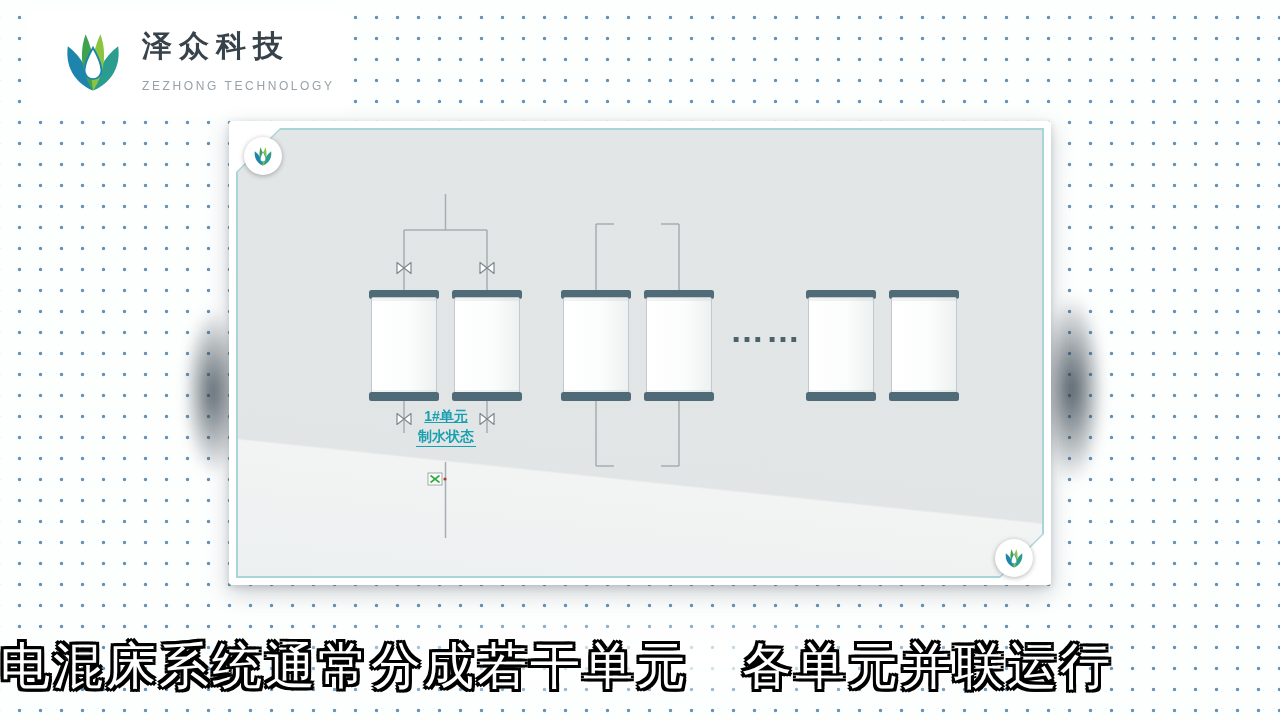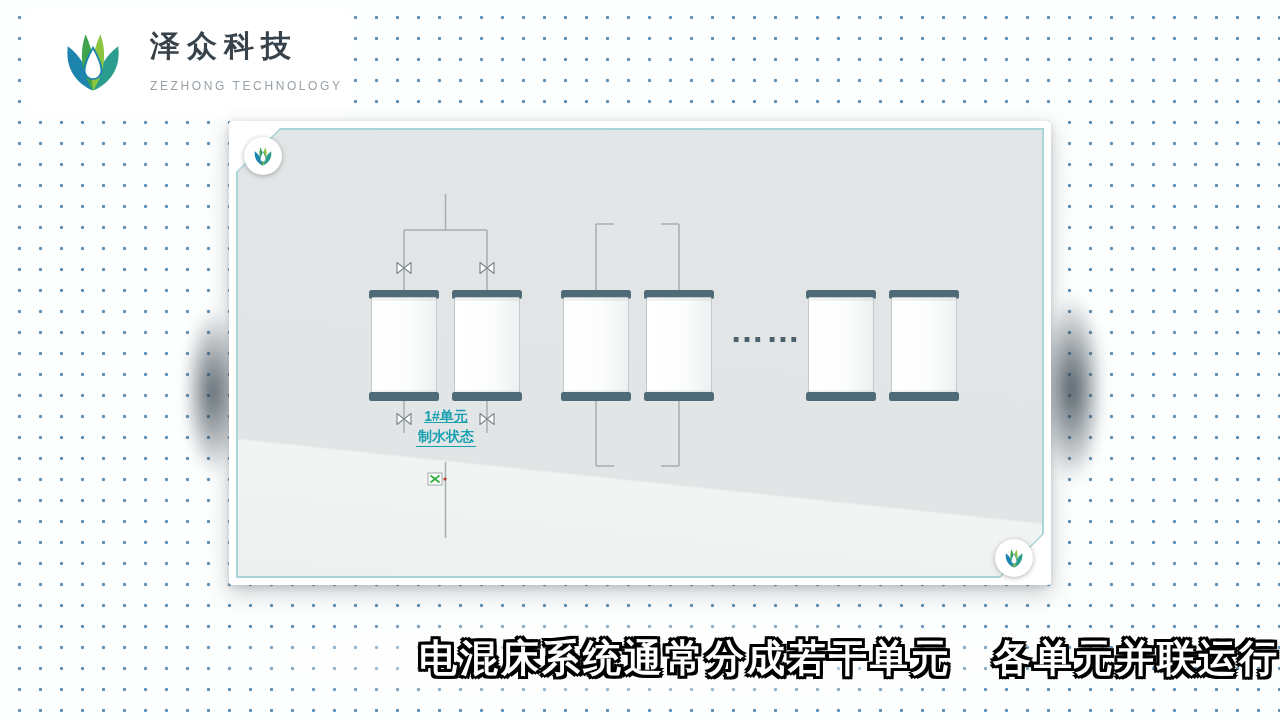--- a/index.html
+++ b/index.html
@@ -4,21 +4,21 @@
 <style>
   html,body{margin:0;padding:0;}
   body{width:1280px;height:720px;overflow:hidden;font-family:"Liberation Sans","DejaVu Sans",sans-serif;}
   .page{position:relative;width:1280px;height:720px;overflow:hidden;
     background-color:#fdfefe;
     background-image:radial-gradient(circle, rgba(62,120,166,.8) 1.3px, rgba(62,120,166,0) 2.1px);
     background-size:21px 21px;background-position:9px 7px;}
 
   
   .brand-bg{position:absolute;left:26px;top:10px;width:326px;height:106px;background:#fff;border-radius:14px;}
-  .brand{position:absolute;left:56px;top:24px;display:flex;align-items:center;gap:20px;}
+  .brand{position:absolute;left:56px;top:24px;display:flex;align-items:center;gap:12px;}
   .brand .emblem{width:74px;height:74px;}
   .brand-name{font-size:30px;font-weight:bold;color:#37424a;letter-spacing:7px;line-height:34px;}
   .brand-en{font-size:12px;color:#98a1a8;letter-spacing:2.6px;margin-top:16px;}
 
   
   .page-shadow{position:absolute;filter:blur(6px);}
   .page-shadow.left{left:184px;top:308px;width:58px;height:168px;
     background:radial-gradient(closest-side, rgba(50,64,74,.8), rgba(50,64,74,0));}
   .page-shadow.right{left:1040px;top:294px;width:64px;height:190px;
     background:radial-gradient(closest-side, rgba(50,64,74,.85), rgba(50,64,74,0));}
@@ -49,22 +49,22 @@
     box-shadow:inset 0 3px 0 rgba(80,100,110,.08), inset 0 -3px 0 rgba(80,100,110,.08);}
   .unit-label{position:absolute;left:162px;top:276px;width:92px;text-align:center;
     color:#18a0b0;font-size:14px;font-weight:bold;line-height:20px;text-decoration:underline;}
   .unit-label .ul2{display:inline-block;border-bottom:1.5px solid #18a0b0;padding:0 2px 0 2px;}
   .ellipsis{position:absolute;left:476px;top:182px;width:104px;text-align:center;
     font-size:34px;line-height:36px;font-weight:bold;color:#4d616c;letter-spacing:2px;}
 
   
   .subtitle-glow{position:absolute;left:170px;top:612px;width:940px;height:96px;
     background:radial-gradient(ellipse closest-side, rgba(255,255,255,.95), rgba(255,255,255,0));}
-  .subtitle{position:absolute;left:0;right:0;top:633px;text-align:right;
-    font-size:38px;font-weight:700;color:#ffffff;letter-spacing:3px;
+  .subtitle{position:absolute;left:0;right:0;top:633px;text-align:left;
+    font-size:50px;font-weight:400;color:#ffffff;letter-spacing:3px;
     text-shadow:-3px -3px 0 #000, 3px -3px 0 #000, -3px 3px 0 #000, 3px 3px 0 #000,
                  0 -3px 0 #000, 0 3px 0 #000, -3px 0 0 #000, 3px 0 0 #000;}
 </style>
 </head>
 <body>
 
 <svg width="0" height="0" style="position:absolute" aria-hidden="true">
   <defs>
     <g id="emblem">
       <path d="M50 90 C26 80 12 58 16 30 C34 44 46 64 50 90 Z" fill="#1d84ae"></path>

